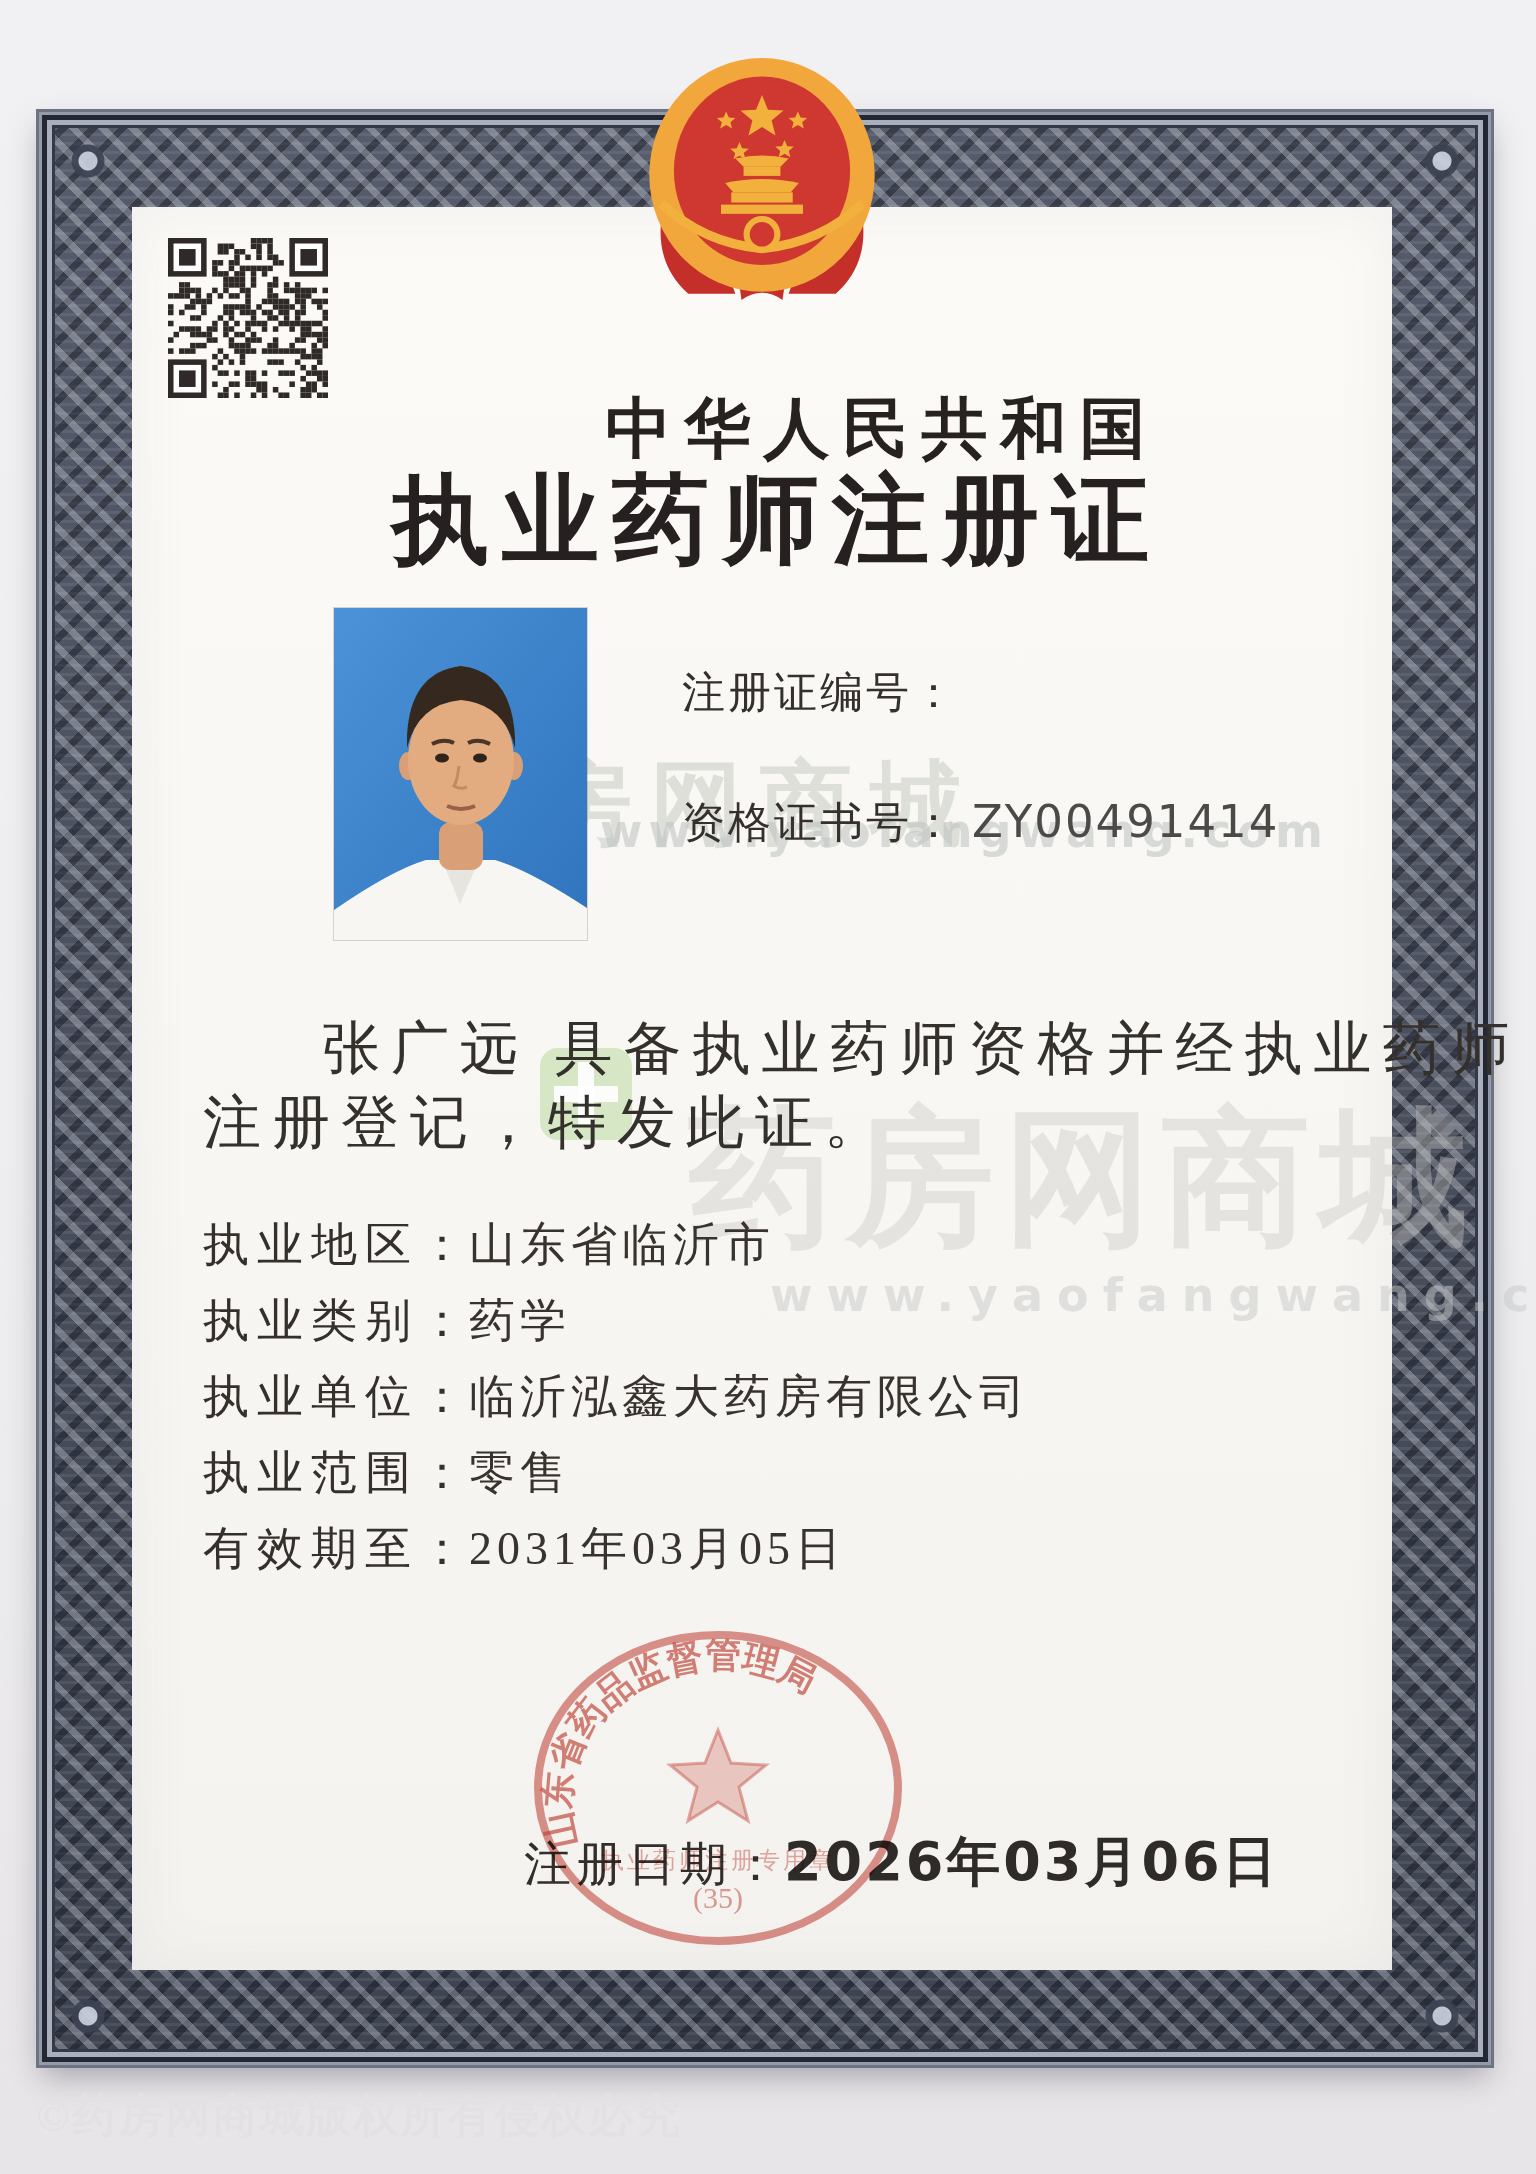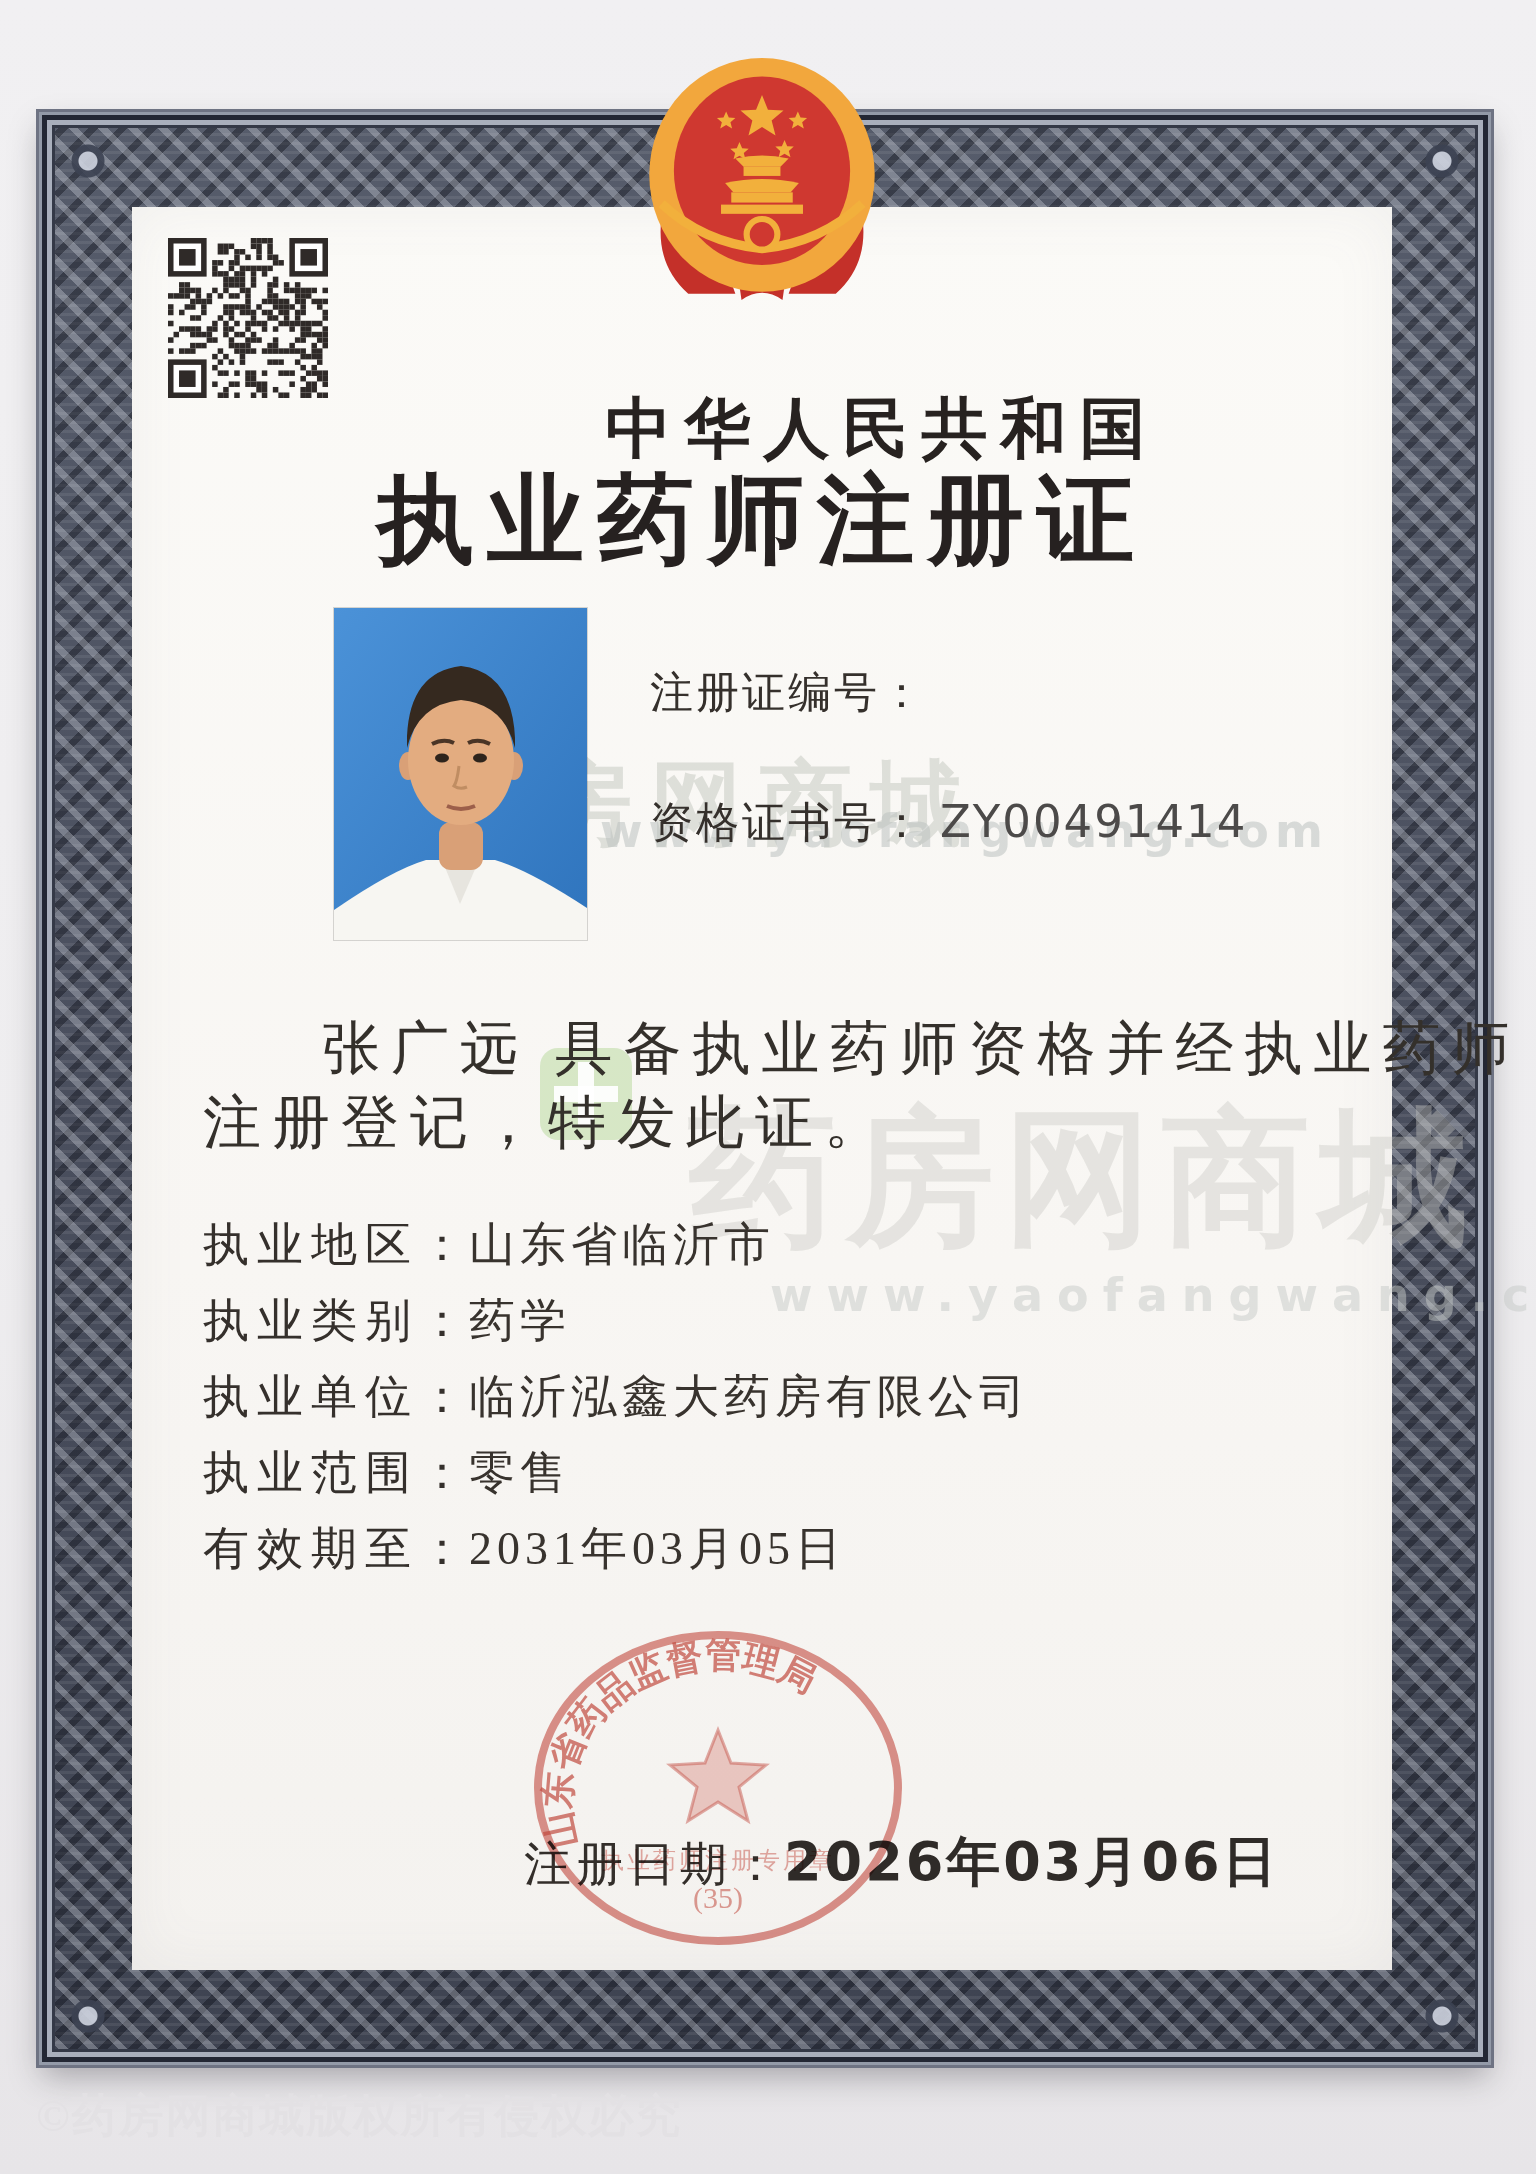--- a/index.html
+++ b/index.html
@@ -20,23 +20,23 @@
     box-shadow: inset 0 0 0 5px #232734, inset 0 0 0 10px #a9afbc, inset 0 0 0 13px #343947,
                 0 0 0 3px #939aa8, 0 0 0 6px #6e7383, 0 14px 30px rgba(40,40,50,.35);}
   .page{position:absolute;left:132px;top:207px;width:1260px;height:1763px;
         background:linear-gradient(180deg,#fbfaf7 0%,#f8f6f3 60%,#f4f2ef 100%);
         box-shadow:inset 0 0 60px rgba(120,120,130,.08);}
   .emblem{position:absolute;left:628px;top:54px;width:268px;height:250px;}
   .qr{position:absolute;left:168px;top:238px;width:160px;height:160px;}
   .title1{position:absolute;left:132px;top:384px;width:1500px;text-align:center;
           font-size:66px;font-weight:700;letter-spacing:13px;color:#272220;}
   .title2{position:absolute;left:132px;top:456px;width:1260px;text-align:center;
-          font-size:97px;font-weight:700;letter-spacing:13px;color:#262120;}
+          font-size:97px;font-weight:700;letter-spacing:13px;color:#262120;padding-left:15px;}
   .photo{position:absolute;left:334px;top:608px;width:253px;height:332px;box-shadow:0 0 0 1px rgba(0,0,0,.15);}
-  .idrow{position:absolute;display:flex;align-items:baseline;white-space:nowrap;}
+  .idrow{position:absolute;display:flex;align-items:baseline;white-space:nowrap;margin-left:32px;}
   .idrow .lab{font-size:43px;letter-spacing:3px;font-weight:500;color:#35302c;}
   .idrow .val{font-family:"DejaVu Sans","Liberation Sans",sans-serif;font-size:45px;
               letter-spacing:2px;color:#4c4a49;margin-left:14px;}
   .row-reg{left:650px;top:664px;}
   .row-qual{left:650px;top:794px;}
   .stmt{position:absolute;font-size:58px;letter-spacing:11px;font-weight:500;color:#34302b;white-space:nowrap;}
   .stmt1{left:322px;top:1010px;}
   .stmt2{left:203px;top:1084px;}
   .fields{position:absolute;left:203px;top:1214px;}
   .frow{display:flex;align-items:baseline;height:76px;white-space:nowrap;}

